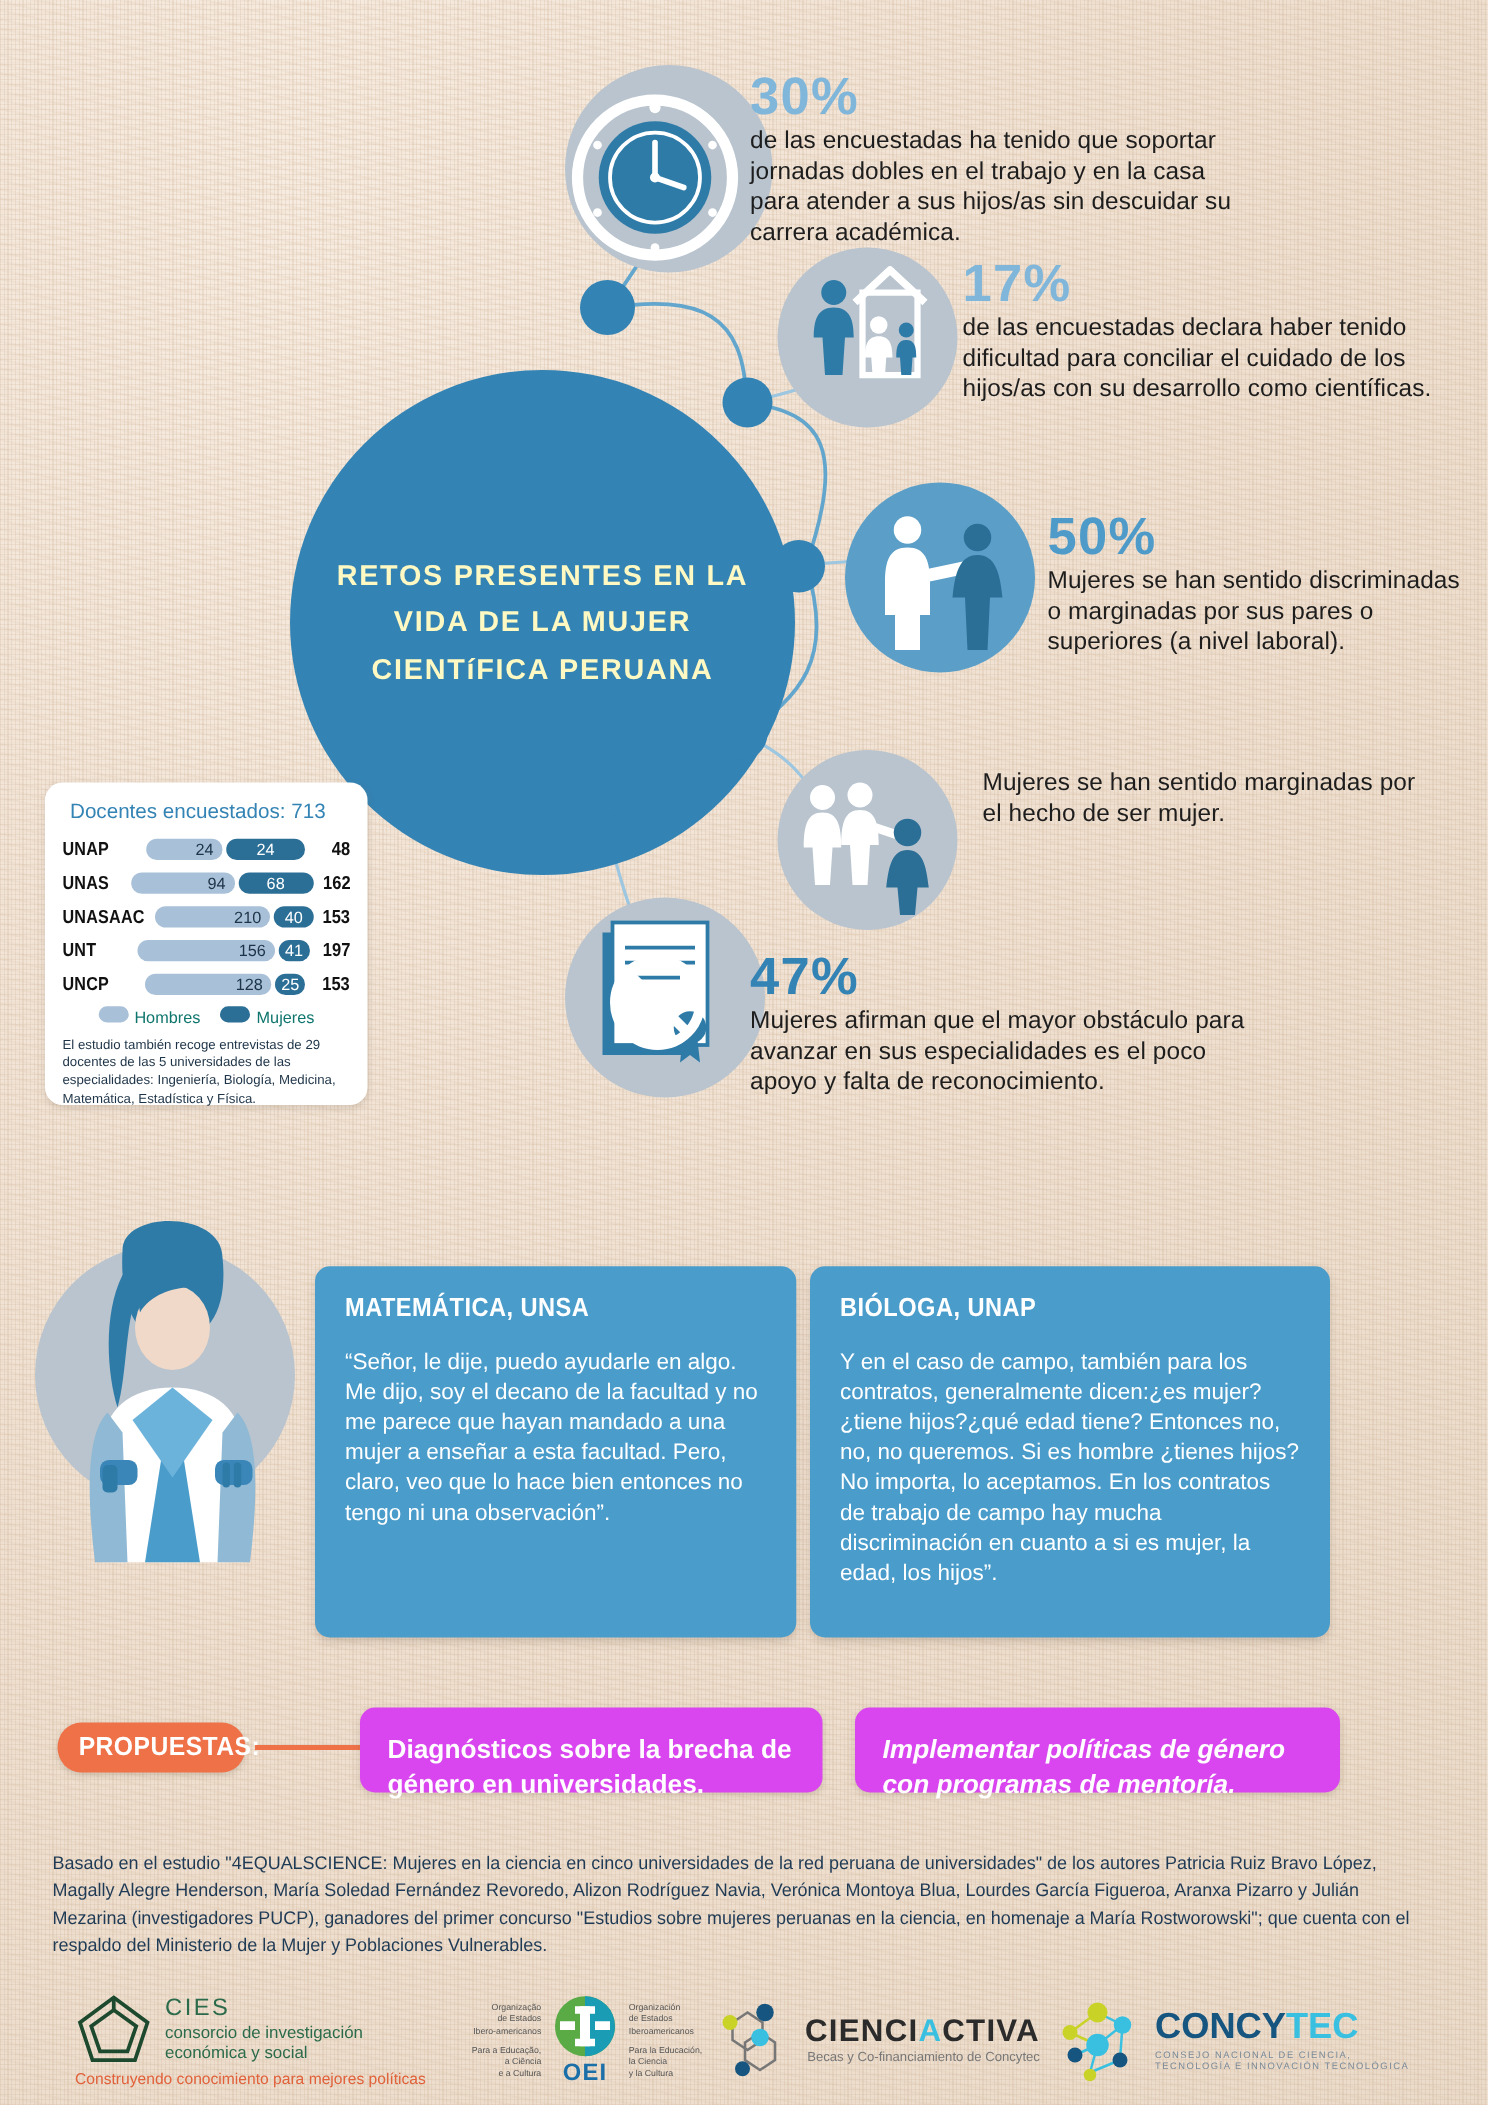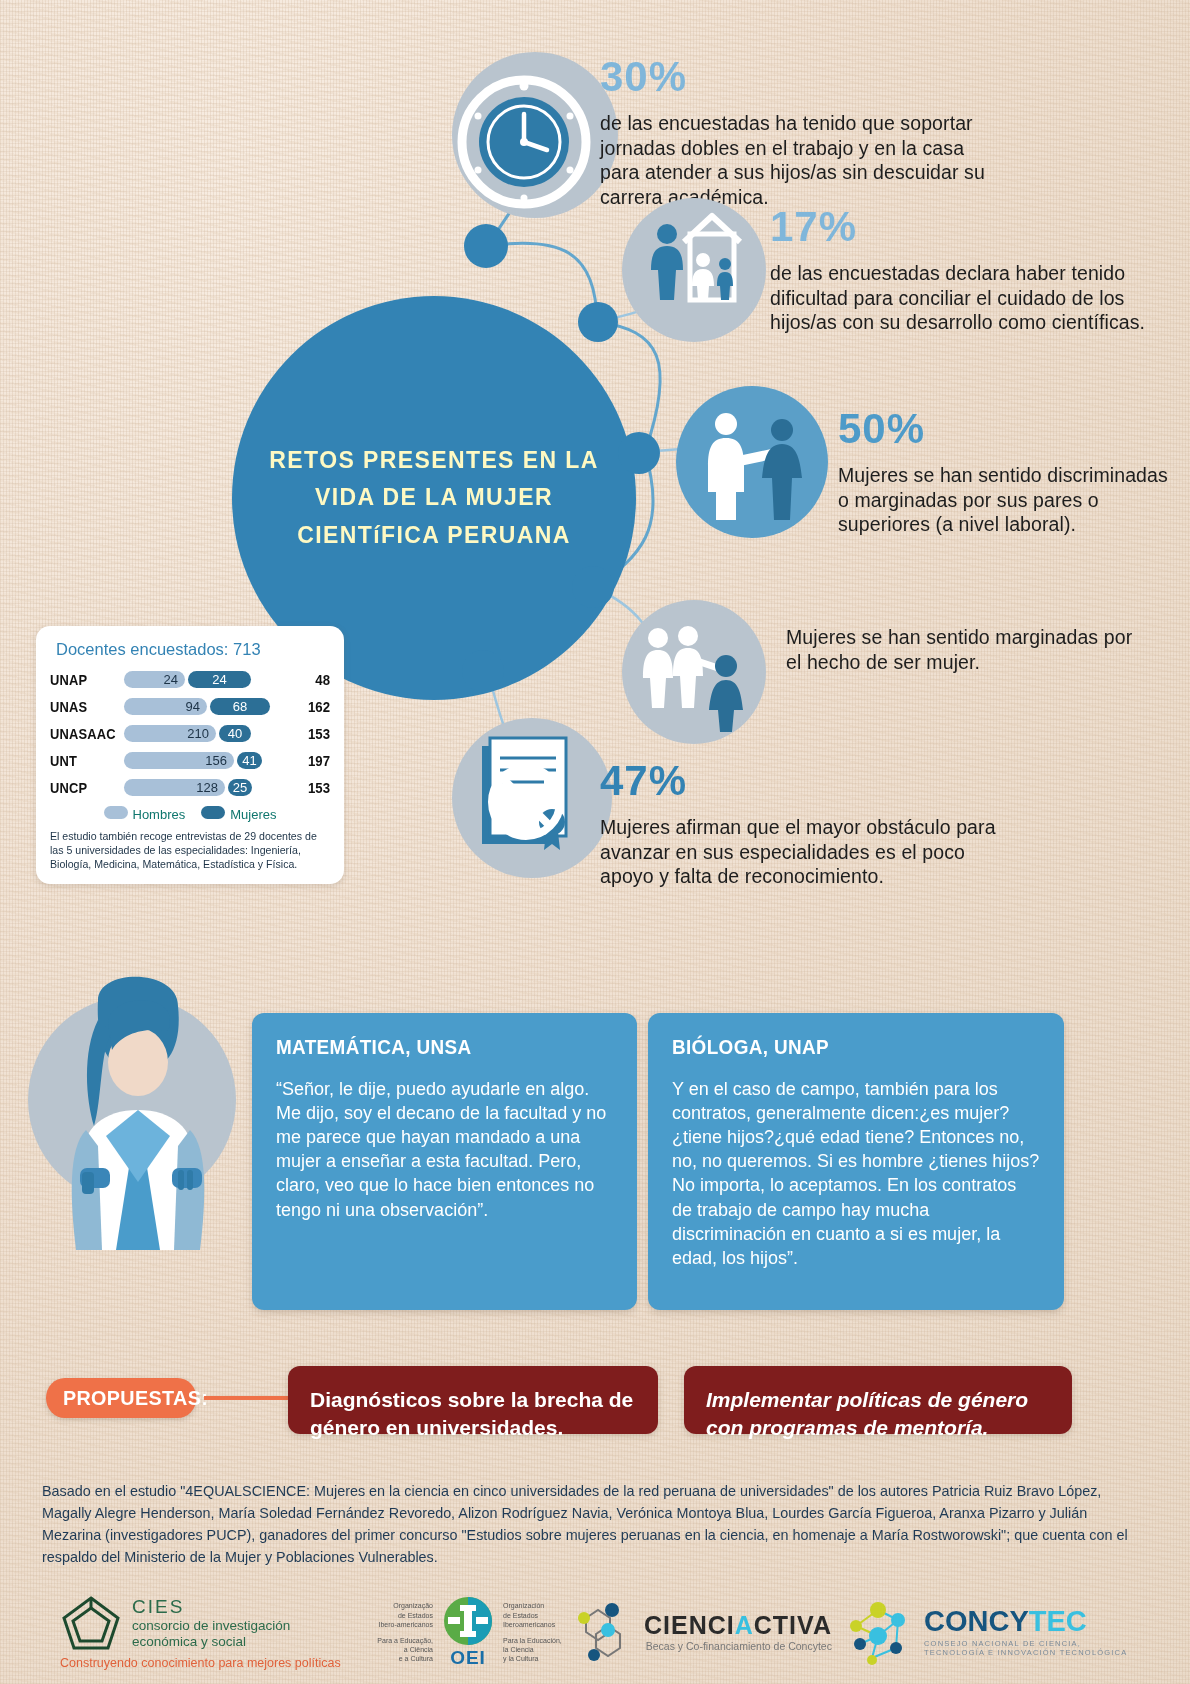--- a/index.html
+++ b/index.html
@@ -39,27 +39,27 @@
   .node { position:absolute; border-radius:50%; background:#3383b4; }
 
   .pct { position:absolute; }
   .pct .num {
     font-size:42px; font-weight:bold; letter-spacing:1px; line-height:1;
   }
   .pct .num.lightblue { color:#7fb6da; }
   .pct .num.midblue { color:#4e9bc9; }
   .pct .num.deepblue { color:#3383b4; }
   .pct .body {
-    font-size:19.5px; color:#1d1d1d; line-height:1.26; margin-top:13px;
+    font-size:19.5px; color:#1d1d1d; line-height:1.26; margin-top:2px;
     letter-spacing:.1px;
   }
 
   
   .card {
-    position:absolute; left:36px; top:626px; width:308px; height:258px;
+    position:absolute; left:36px; top:626px; width:258px; height:258px;
     background:#fff; border-radius:14px; box-shadow:0 2px 6px rgba(120,100,80,.22);
     padding:12px 14px 2px 14px;
   }
   .card-title { color:#3383b4; font-size:16.5px; margin:2px 0 8px 6px; }
   .row { display:flex; align-items:center; height:25px; margin-bottom:2px; }
   .row .uni {
     width:74px; font-size:15px; font-weight:bold; color:#111;
     font-stretch:condensed; transform:scaleX(.86); transform-origin:left center;
     letter-spacing:.2px;
   }
@@ -98,21 +98,21 @@
   
   .prop-label {
     position:absolute; left:46px; top:1378px; width:160px; height:40px;
     background:#ef7148; border-radius:20px; color:#fff; font-size:21px;
     font-weight:bold; display:flex; align-items:center; padding-left:18px;
     letter-spacing:.4px; box-shadow:0 2px 5px rgba(120,100,80,.25);
     transform:scaleX(.94); transform-origin:left center;
   }
   .prop-connector { position:absolute; left:204px; top:1396px; width:84px; height:4px; background:#ef7148; }
   .prop-box {
-    position:absolute; background:#7f1d1d; border-radius:12px; color:#fff;
+    position:absolute; background:#d946ef; border-radius:12px; color:#fff;
     font-size:21px; font-weight:bold; line-height:1.32; padding:20px 22px;
     box-shadow:0 2px 6px rgba(120,100,80,.25);
   }
 
   
   .footer-text {
     position:absolute; left:42px; top:1481px; width:1110px;
     font-size:14.6px; color:#1f3a55; line-height:1.5;
     transform:scaleX(.985); transform-origin:left top;
   }

